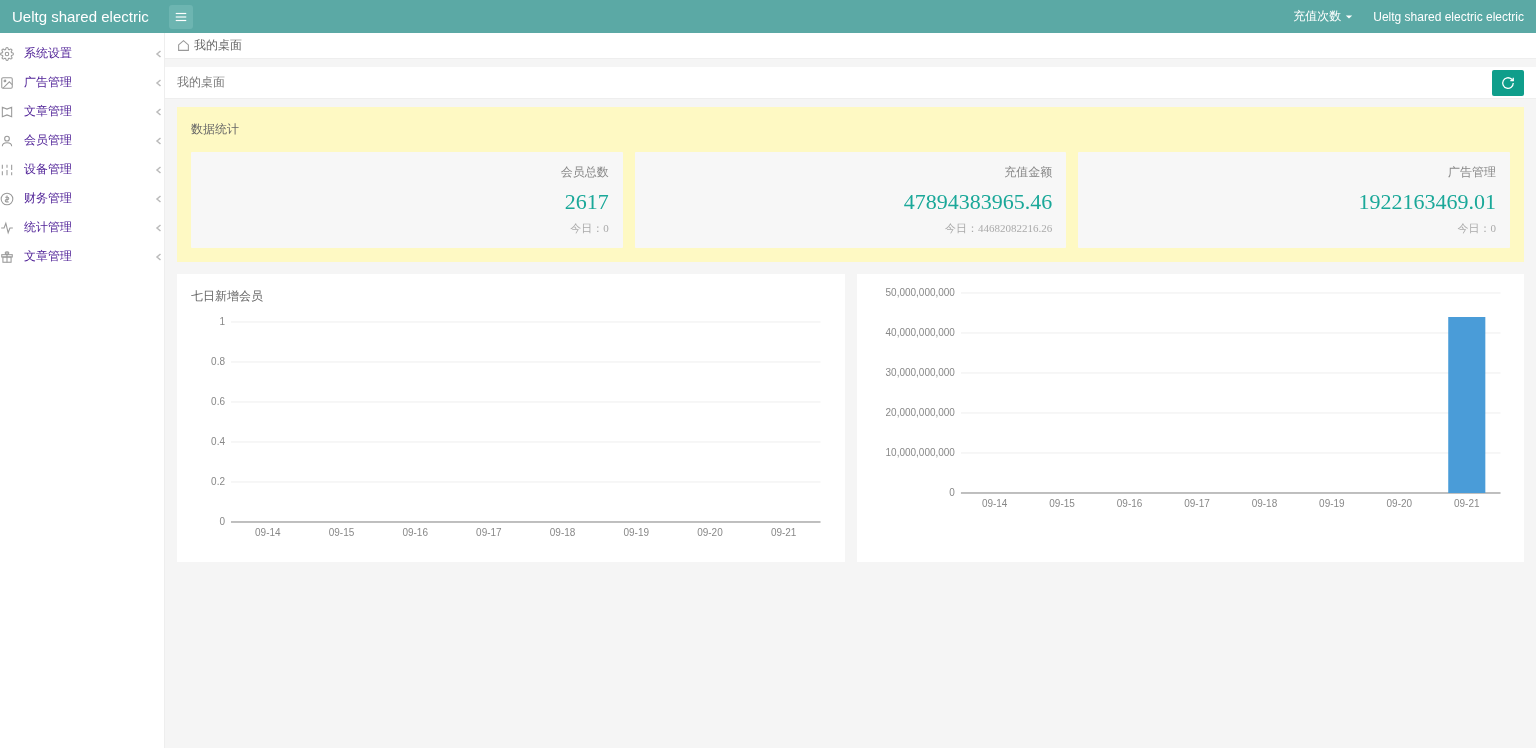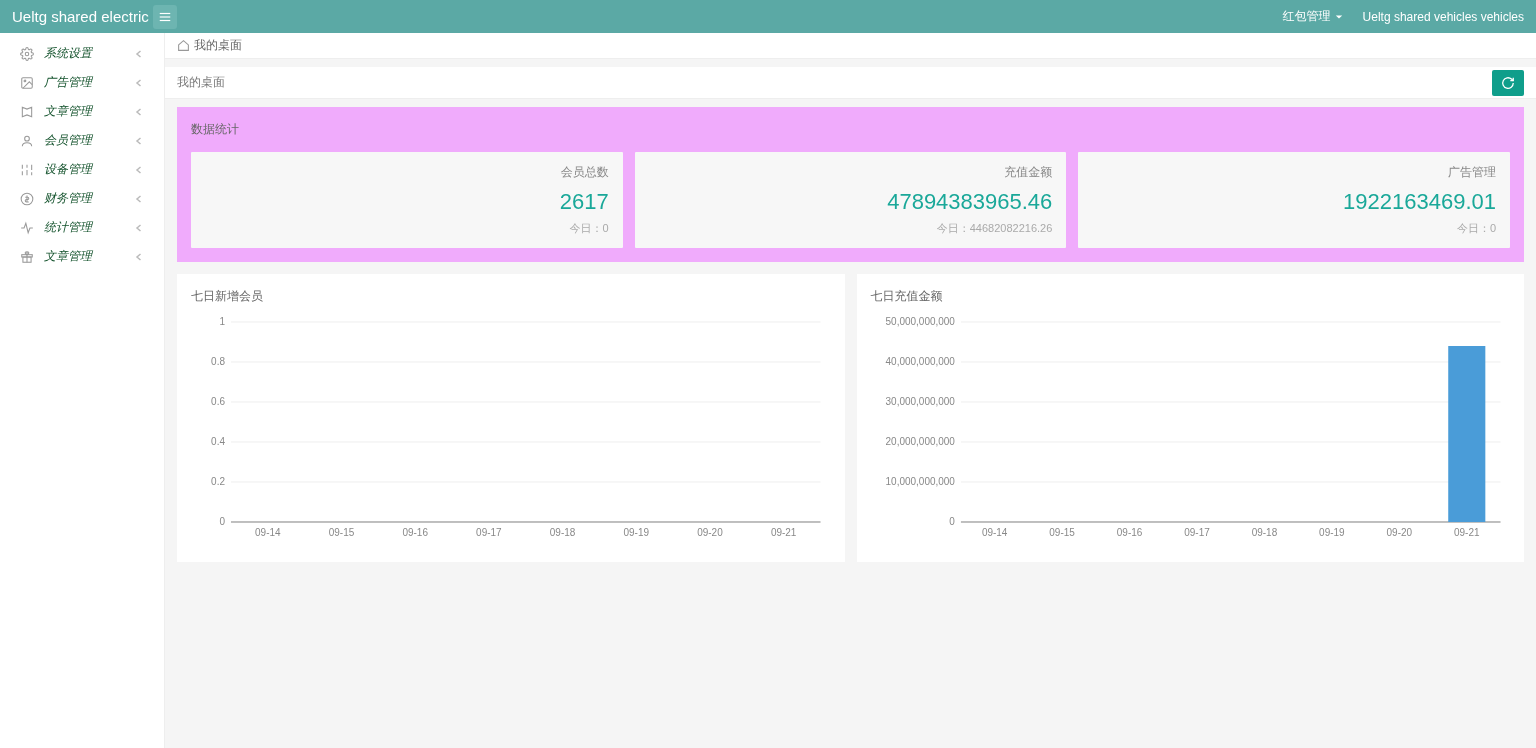--- a/index.html
+++ b/index.html
@@ -1,44 +1,44 @@
 <!DOCTYPE html>
 <html><head>
 <meta charset="utf-8">
 <style>
 * { margin: 0; padding: 0; box-sizing: border-box; }
 body { font-family: "Microsoft YaHei", Arial, sans-serif; font-size: 13px; background: #f5f5f5; color: #333; }
 
 .header { height: 33px; background: #5ba9a5; display: flex; align-items: center; padding: 0 12px; color: #fff; }
-.header .logo { font-size: 15px; font-weight: 400; padding-right: 4px; }
+.header .logo { font-size: 15px; font-weight: 400; padding-right: 20px; }
 .header .menu-toggle { width: 24px; height: 24px; background: #6db5b1; border-radius: 3px; display: flex; align-items: center; justify-content: center; cursor: pointer; }
 .header .menu-toggle svg { width: 14px; height: 14px; stroke: #fff; }
 .header .spacer { flex: 1; }
 .header .admin { font-size: 12px; display: flex; align-items: center; gap: 4px; cursor: pointer; padding-right: 20px; }
 .header .brand2 { font-size: 12px; }
 
 .layout { display: flex; height: calc(100vh - 33px); }
 
 .sidebar { width: 165px; background: #fff; border-right: 1px solid #eee; padding-top: 6px; }
-.sidebar-item { display: flex; align-items: center; height: 29px; padding: 0 20px; color: #14532d; cursor: pointer; font-size: 12px; font-style: italic; }
+.sidebar-item { display: flex; align-items: center; height: 29px; padding: 0 0; color: #4c1d95; cursor: pointer; font-size: 12px; }
 .sidebar-item .icon { width: 14px; height: 14px; margin-right: 10px; color: #999; flex-shrink: 0; }
 .sidebar-item .label { flex: 1; }
 .sidebar-item .chevron { width: 10px; height: 10px; color: #bbb; }
 
 .main { flex: 1; overflow: auto; background: #f5f5f5; }
 
 .breadcrumb { height: 26px; background: #fff; display: flex; align-items: center; padding: 0 12px; font-size: 12px; color: #666; border-bottom: 1px solid #eee; }
 .breadcrumb .home-icon { width: 13px; height: 13px; margin-right: 4px; color: #999; }
 
 .tab-row { height: 32px; background: #fff; display: flex; align-items: center; padding: 0 12px; border-bottom: 1px solid #eee; margin-top: 8px; }
 .tab-row .tab-label { font-size: 12px; color: #777; flex: 1; }
 .tab-row .refresh-btn { width: 32px; height: 26px; background: #0f9e8b; display: flex; align-items: center; justify-content: center; cursor: pointer; border-radius: 2px; }
 .tab-row .refresh-btn svg { width: 14px; height: 14px; stroke: #fff; }
 
-.panel { background: #f0abfc; margin: 8px 12px 12px 12px; padding: 14px; }
+.panel { background: #fef9c3; margin: 8px 12px 12px 12px; padding: 14px; font-family: Liberation Serif, serif; }
 .panel-title { font-size: 12px; color: #666; margin-bottom: 14px; }
 
 .stats-row { display: flex; gap: 12px; }
 .stat-card { flex: 1; background: #f7f7f7; padding: 12px 14px; border-radius: 1px; text-align: right; }
 .stat-card .stat-label { font-size: 12px; color: #888; margin-bottom: 8px; }
 .stat-card .stat-value { font-size: 22px; color: #1aa899; font-weight: 400; margin-bottom: 6px; }
 .stat-card .stat-sub { font-size: 11px; color: #aaa; }
 
 .charts-row { display: flex; gap: 12px; margin: 0 12px 12px 12px; }
 .chart-panel { flex: 1; background: #fff; padding: 14px 14px 20px 14px; }
@@ -57,26 +57,26 @@
   <div class="logo">Ueltg shared electric</div>
   <div class="menu-toggle">
     <svg viewBox="0 0 24 24" fill="none" stroke-width="2">
         <line x1="3" y1="6" x2="21" y2="6"></line>
         <line x1="3" y1="12" x2="21" y2="12"></line>
         <line x1="3" y1="18" x2="21" y2="18"></line>
       </svg>
   </div>
   <div class="spacer"></div>
   <div class="admin">
-    <span>红包管理</span>
+    <span>充值次数</span>
     <svg width="8" height="8" viewBox="0 0 10 10">
         <path d="M1 3 L5 7 L9 3 Z" fill="#fff"></path>
       </svg>
   </div>
-  <div class="brand2">Ueltg shared vehicles vehicles</div>
+  <div class="brand2">Ueltg shared electric electric</div>
 </div>
 
 <div class="layout">
   <div class="sidebar" id="sidebar">
       <div class="sidebar-item">
         <svg class="icon" viewBox="0 0 24 24" fill="none" stroke="currentColor" stroke-width="1.8">
           <circle cx="12" cy="12" r="3"></circle>
           <path d="M19.4 15a1.7 1.7 0 0 0 .3 1.8l.1.1a2 2 0 1 1-2.8 2.8l-.1-.1a1.7 1.7 0 0 0-1.8-.3 1.7 1.7 0 0 0-1 1.5V21a2 2 0 1 1-4 0v-.1a1.7 1.7 0 0 0-1-1.5 1.7 1.7 0 0 0-1.8.3l-.1.1a2 2 0 1 1-2.8-2.8l.1-.1a1.7 1.7 0 0 0 .3-1.8 1.7 1.7 0 0 0-1.5-1H3a2 2 0 1 1 0-4h.1a1.7 1.7 0 0 0 1.5-1 1.7 1.7 0 0 0-.3-1.8l-.1-.1a2 2 0 1 1 2.8-2.8l.1.1a1.7 1.7 0 0 0 1.8.3H9a1.7 1.7 0 0 0 1-1.5V3a2 2 0 1 1 4 0v.1a1.7 1.7 0 0 0 1 1.5 1.7 1.7 0 0 0 1.8-.3l.1-.1a2 2 0 1 1 2.8 2.8l-.1.1a1.7 1.7 0 0 0-.3 1.8V9a1.7 1.7 0 0 0 1.5 1H21a2 2 0 1 1 0 4h-.1a1.7 1.7 0 0 0-1.5 1z"></path>
         </svg>
     <span class="label">系统设置</span>
@@ -221,21 +221,20 @@
               <text class="axis-text" x="150.625" y="219" text-anchor="middle">09-15</text>
               <text class="axis-text" x="224.375" y="219" text-anchor="middle">09-16</text>
               <text class="axis-text" x="298.125" y="219" text-anchor="middle">09-17</text>
               <text class="axis-text" x="371.875" y="219" text-anchor="middle">09-18</text>
               <text class="axis-text" x="445.625" y="219" text-anchor="middle">09-19</text>
               <text class="axis-text" x="519.375" y="219" text-anchor="middle">09-20</text>
               <text class="axis-text" x="593.125" y="219" text-anchor="middle">09-21</text>
             </svg></div>
         </div>
         <div class="chart-panel">
-          <div class="chart-title">七日充值金额</div>
           <div class="chart-area"><svg class="chart-svg" viewBox="0 0 640 225" preserveAspectRatio="none">
               <line class="grid-line" x1="90" y1="205" x2="630" y2="205"></line>
               <text class="axis-text" x="84" y="208" text-anchor="end">0</text>
               <line class="grid-line" x1="90" y1="165" x2="630" y2="165"></line>
               <text class="axis-text" x="84" y="168" text-anchor="end">10,000,000,000</text>
               <line class="grid-line" x1="90" y1="125" x2="630" y2="125"></line>
               <text class="axis-text" x="84" y="128" text-anchor="end">20,000,000,000</text>
               <line class="grid-line" x1="90" y1="85" x2="630" y2="85"></line>
               <text class="axis-text" x="84" y="88" text-anchor="end">30,000,000,000</text>
               <line class="grid-line" x1="90" y1="45" x2="630" y2="45"></line>

